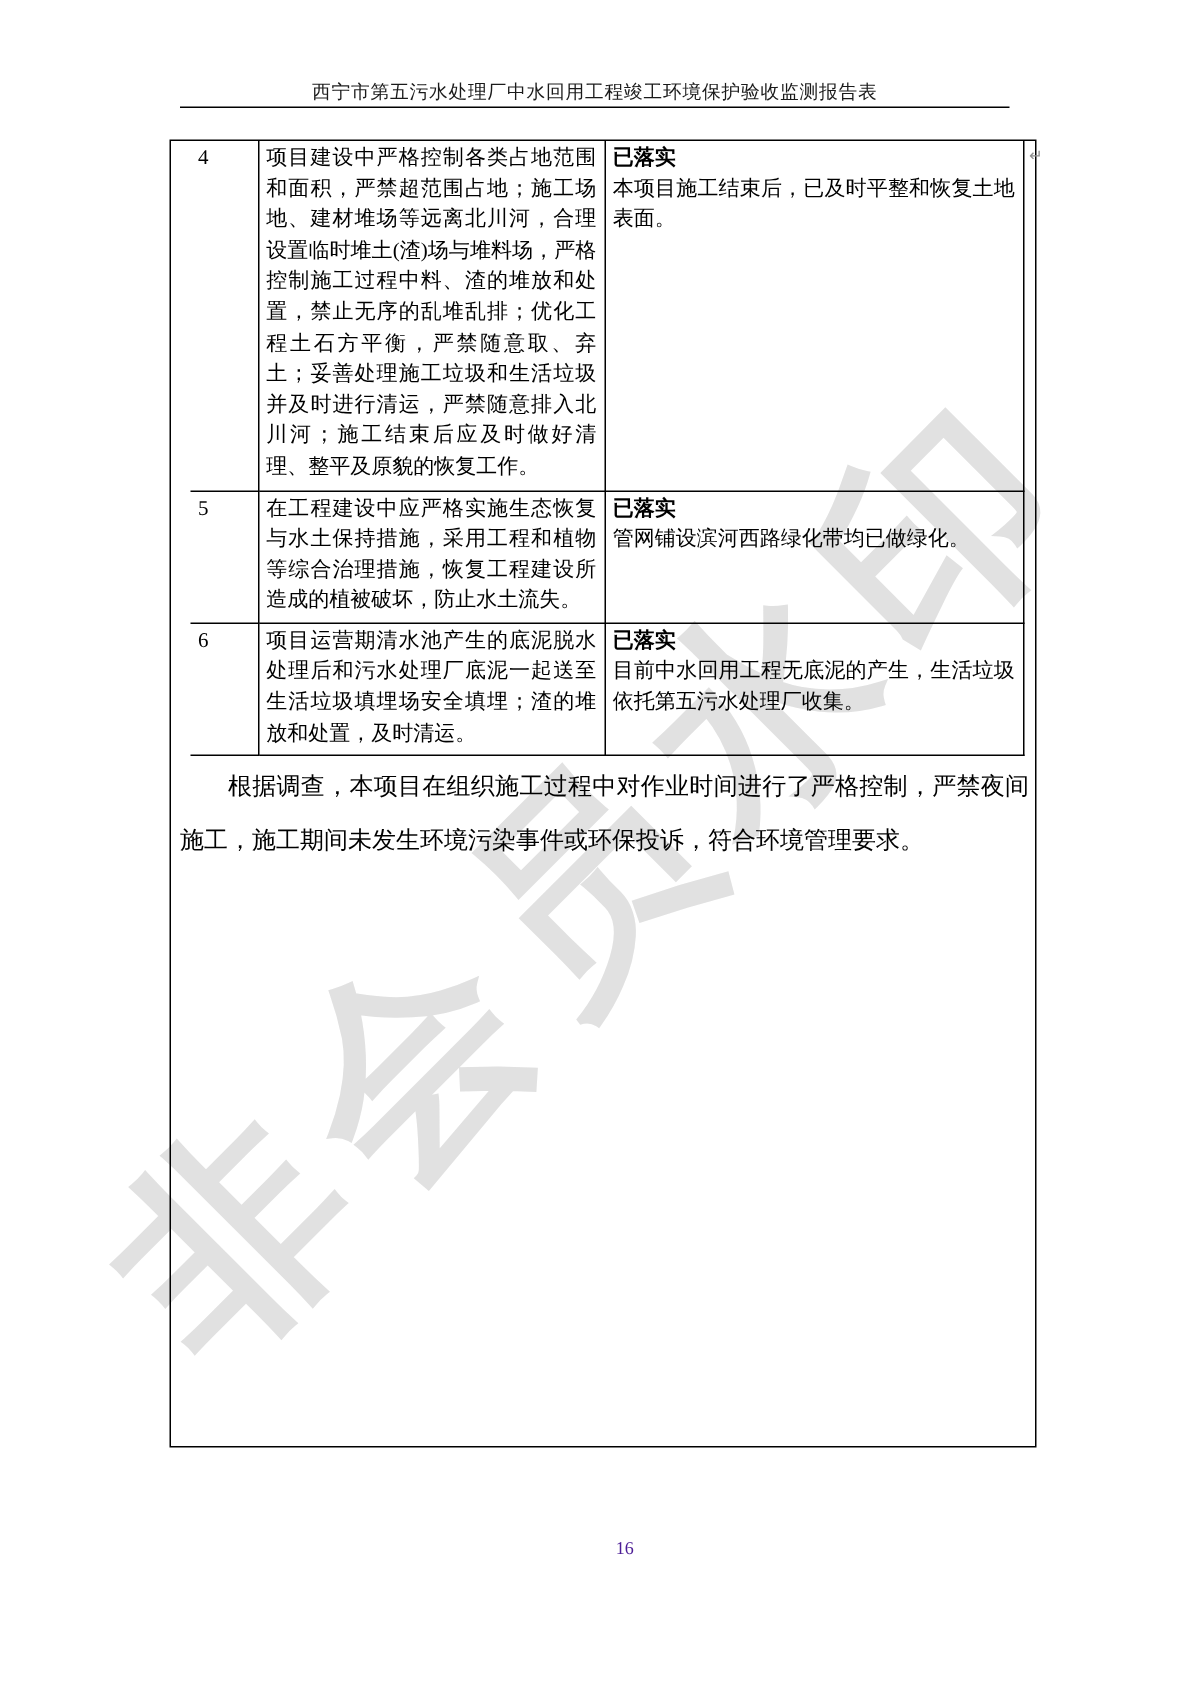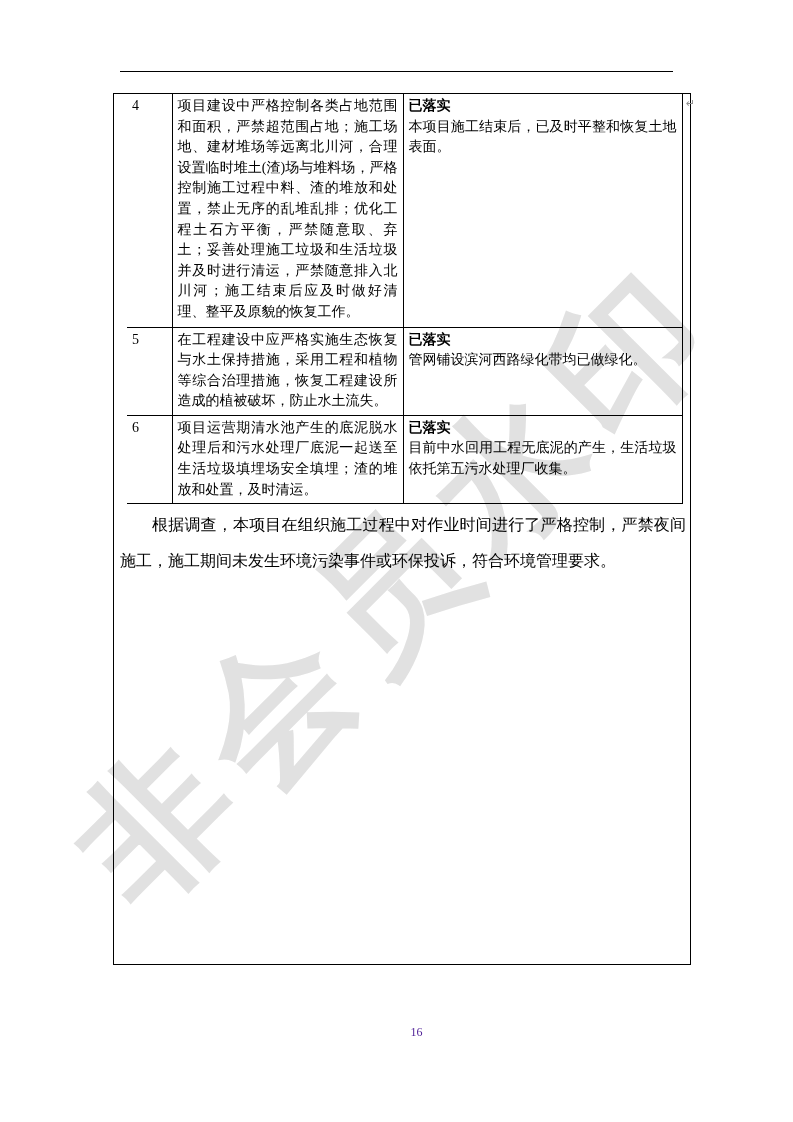--- a/index.html
+++ b/index.html
@@ -91,20 +91,21 @@
   .page-number {
     position:absolute; top:1025px; left:0; width:100%;
     text-align:center; font-size:12px; color:#4c1d95;margin-left:20px;
   }
 </style>
 </head>
 <body>
 
 <div class="page">
 
+  <div class="doc-header-title">西宁市第五污水处理厂中水回用工程竣工环境保护验收监测报告表</div>
   <div class="doc-header-rule"></div>
 
   <div class="watermark">非会员水印</div>
 
   <div class="outer-frame">
 
     <span class="pilcrow">↵</span>
 
     <table class="doc-table">
       <tbody>

